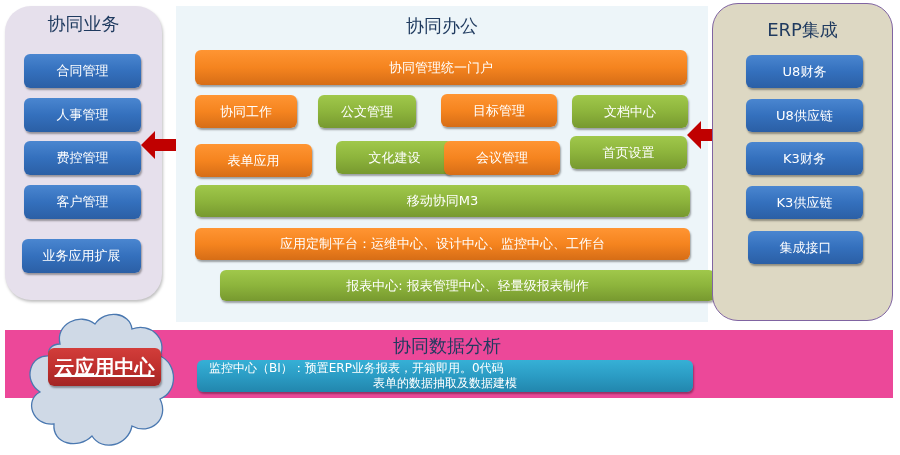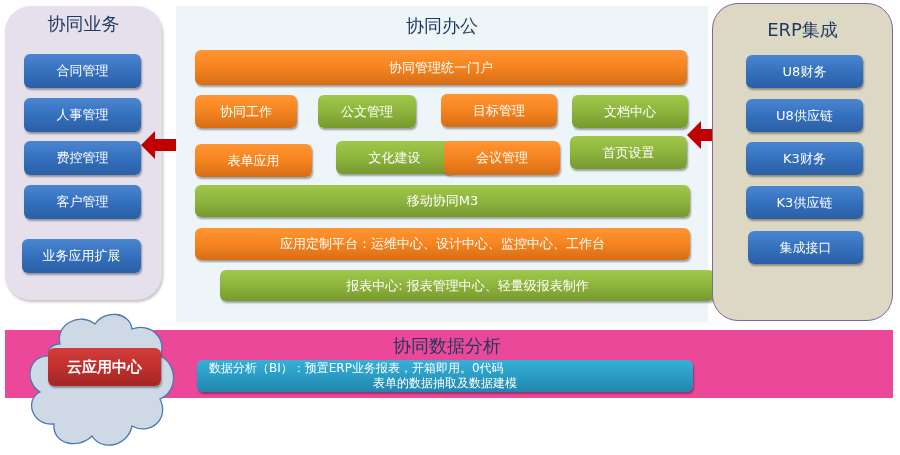--- a/index.html
+++ b/index.html
@@ -8,21 +8,21 @@
   .panel-left{left:5px;top:6px;width:157px;height:294px;background:#e6e0ec;border-radius:26px;box-shadow:1px 2px 3px rgba(0,0,0,0.25);}
   .panel-center{left:176px;top:6px;width:532px;height:316px;background:#edf5f9;}
   .panel-right{left:712px;top:3px;width:181px;height:318px;background:#ddd8c3;border:1px solid #8064a2;border-radius:26px;box-sizing:border-box;}
   .bottom-bar{left:5px;top:330px;width:888px;height:68px;background:#ec4899;}
   .title{position:absolute;text-align:center;color:#1f3a5f;font-size:18px;}
   .btn{position:absolute;display:flex;align-items:center;justify-content:center;color:#fff;font-size:13px;border-radius:6px;box-shadow:1px 2px 2px rgba(0,0,0,0.35);box-sizing:border-box;white-space:nowrap;}
   .blue{background:linear-gradient(#4a86d0 0%,#3470bd 50%,#2b5fa5 100%);}
   .orange{background:linear-gradient(#ff9533 0%,#f5841f 50%,#d66d16 100%);}
   .green{background:linear-gradient(#a0c84b 0%,#8db43c 50%,#77992f 100%);}
   .teal{background:linear-gradient(#36b0d6 0%,#2b9cc4 50%,#2286ad 100%);}
-  .red{background:linear-gradient(#d23d3a 0%,#c0302e 50%,#a22523 100%);font-size:15px;font-weight:bold;}
+  .red{background:linear-gradient(#d23d3a 0%,#c0302e 50%,#a22523 100%);font-size:20px;font-weight:bold;text-decoration:underline;}
   .arrow{position:absolute;}
 </style>
 </head>
 <body>
 
 <div class="abs panel-left">
   <div class="title" style="left:0;right:0;top:6px;">协同业务</div>
   <div class="btn blue" style="left:19px;top:48px;width:117px;height:34px;">合同管理</div>
   <div class="btn blue" style="left:19px;top:92px;width:117px;height:34px;">人事管理</div>
   <div class="btn blue" style="left:19px;top:135px;width:117px;height:34px;">费控管理</div>
@@ -62,21 +62,21 @@
   <div class="btn blue" style="left:33px;top:51px;width:117px;height:33px;">U8财务</div>
   <div class="btn blue" style="left:33px;top:95px;width:117px;height:33px;">U8供应链</div>
   <div class="btn blue" style="left:33px;top:138px;width:117px;height:33px;">K3财务</div>
   <div class="btn blue" style="left:33px;top:182px;width:117px;height:33px;">K3供应链</div>
   <div class="btn blue" style="left:35px;top:227px;width:115px;height:33px;">集成接口</div>
 </div>
 
 <div class="abs bottom-bar">
   <div class="title" style="left:176px;width:532px;top:4px;">协同数据分析</div>
   <div class="btn teal" style="left:192px;top:30px;width:496px;height:32px;flex-direction:column;line-height:15px;font-size:12px;">
-    <span style="align-self:flex-start;padding-left:12px;">数据分析（BI）：预置ERP业务报表，开箱即用。0代码</span>
+    <span style="align-self:flex-start;padding-left:12px;">监控中心（BI）：预置ERP业务报表，开箱即用。0代码</span>
     <span>表单的数据抽取及数据建模</span>
   </div>
 </div>
 
 <svg class="abs" style="left:20px;top:304px;" width="160" height="150" viewBox="0 0 160 150">
   <path d="M40,40 C35,20 60,8 75,20 C85,5 110,8 112,25 C130,18 148,35 140,52 C158,60 158,88 140,95 C150,115 130,132 112,122 C108,142 82,148 72,132 C58,146 32,140 34,120 C12,122 4,96 20,88 C2,76 10,50 30,52 C26,46 32,40 40,40 Z" fill="#cfd9e6" stroke="#4a78b0" stroke-width="1.3"></path>
 </svg>
 <div class="btn red" style="left:48px;top:348px;width:113px;height:38px;">云应用中心</div>
 
 </body></html>

